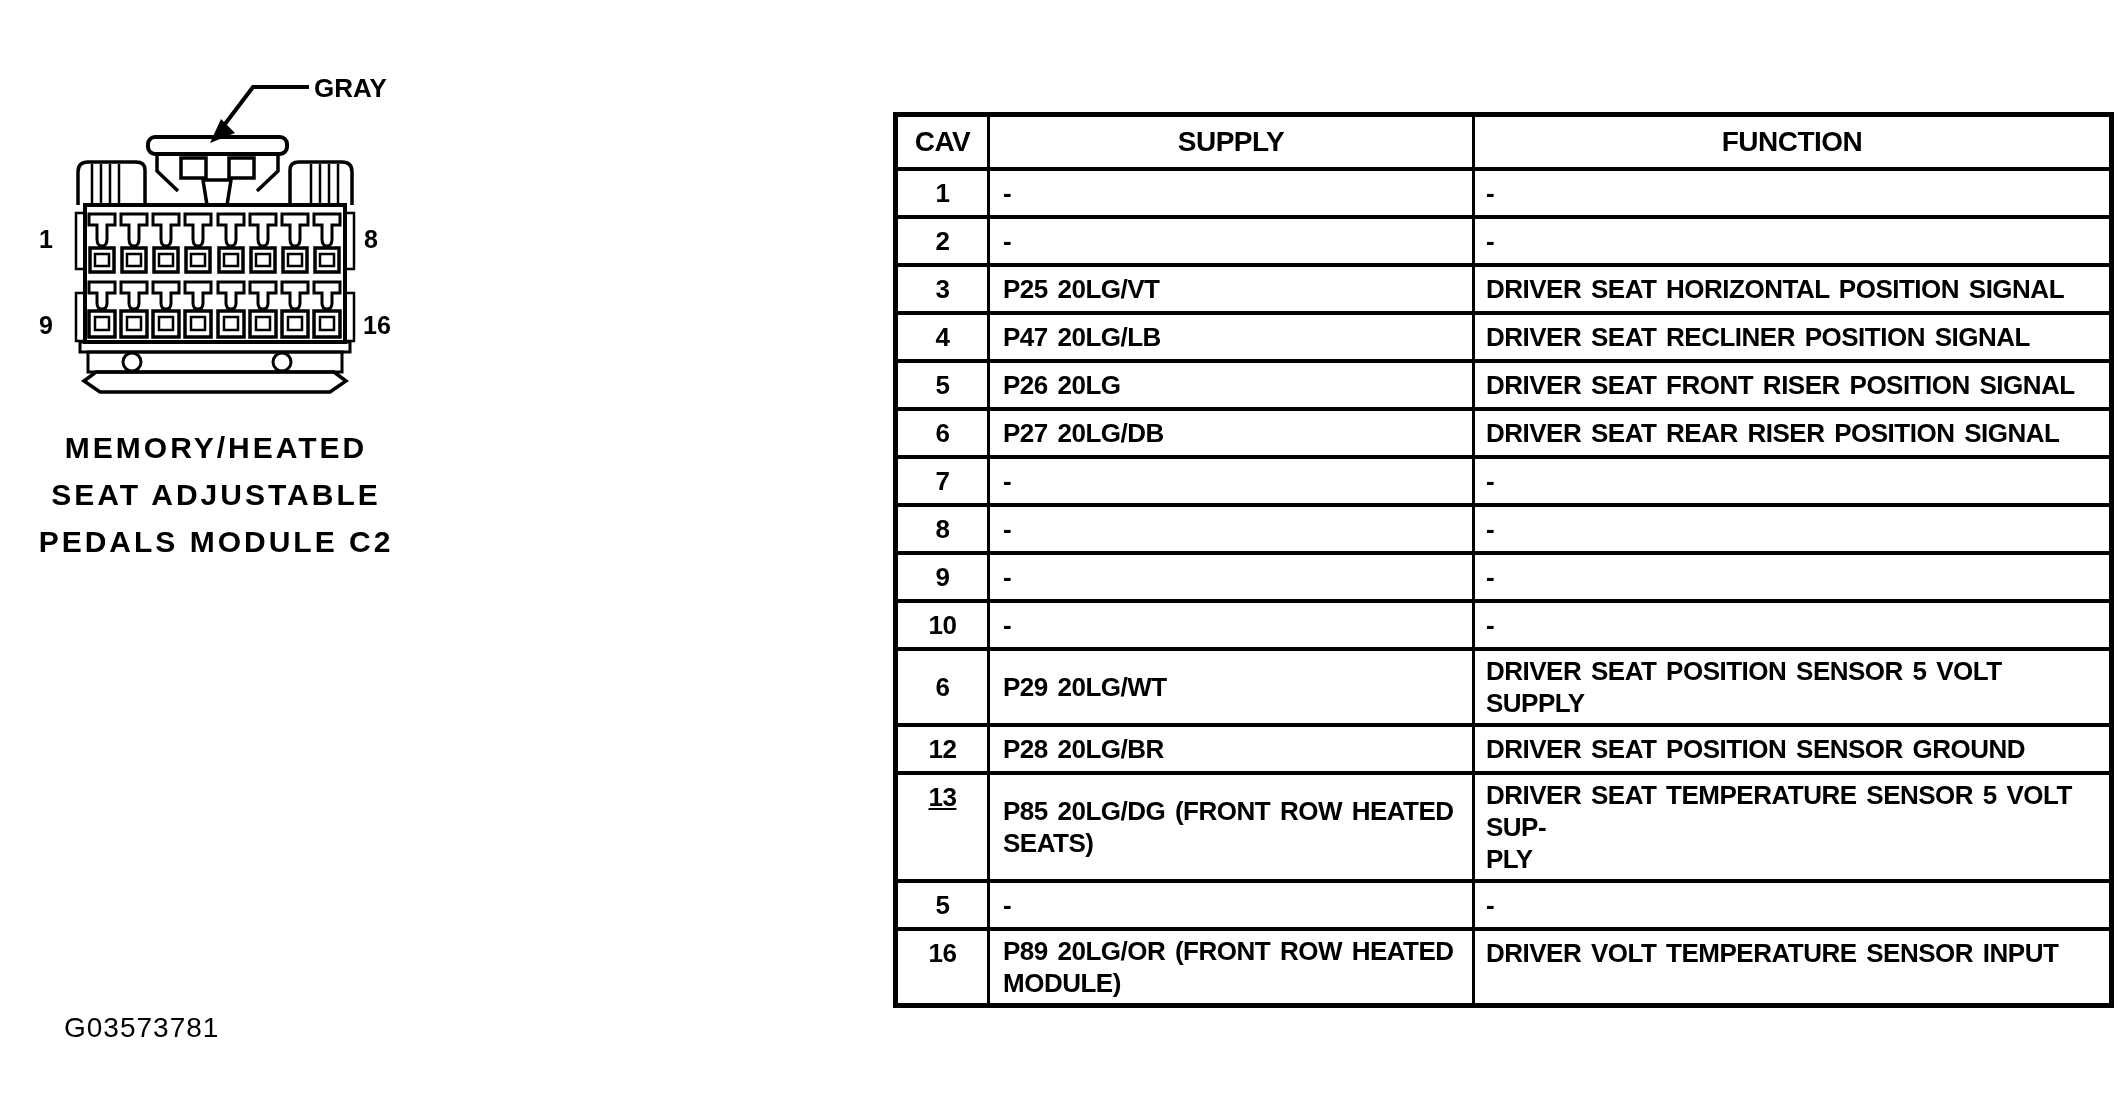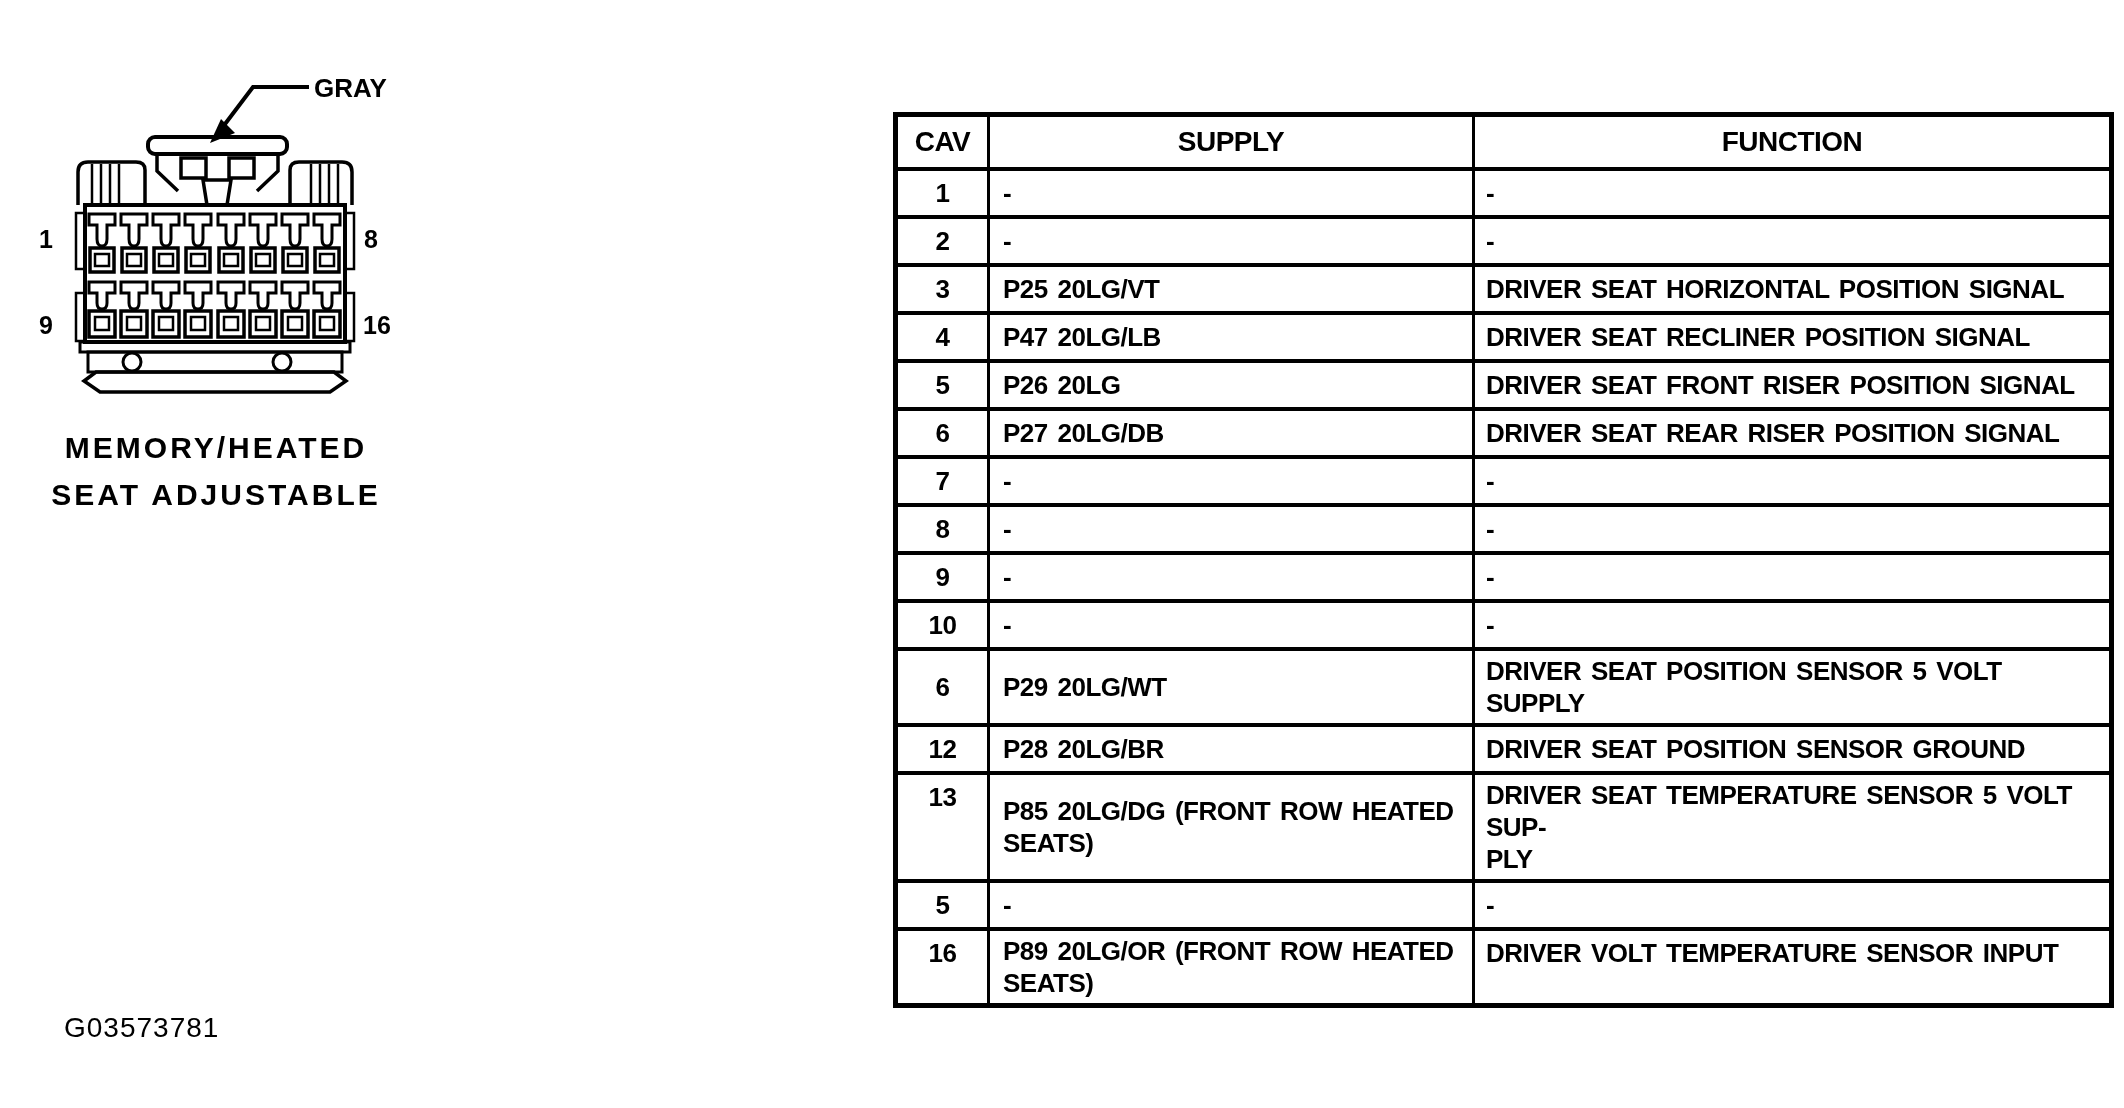--- a/index.html
+++ b/index.html
@@ -146,20 +146,21 @@
 
   <text class="svgtxt" x="46" y="208" font-size="25" text-anchor="middle">1</text>
   <text class="svgtxt" x="371" y="208" font-size="25" text-anchor="middle">8</text>
   <text class="svgtxt" x="46" y="294" font-size="25" text-anchor="middle">9</text>
   <text class="svgtxt" x="377" y="294" font-size="25" text-anchor="middle">16</text>
 </svg>
 
 <div id="caption">
   <div>MEMORY/HEATED</div>
   <div>SEAT ADJUSTABLE</div>
+  <div>PEDALS MODULE C2</div>
 </div>
 
 <div id="figure-id">G03573781</div>
 
 <table id="pinout-table">
   <colgroup>
       <col class="c-cav">
       <col class="c-circuit">
       <col class="c-function">
     </colgroup>
@@ -225,31 +226,31 @@
         <td class="cav">6</td>
         <td class="circuit">P29 20LG/WT</td>
         <td class="function">DRIVER SEAT POSITION SENSOR 5 VOLT SUPPLY</td>
       </tr>
     <tr class="r">
         <td class="cav">12</td>
         <td class="circuit">P28 20LG/BR</td>
         <td class="function">DRIVER SEAT POSITION SENSOR GROUND</td>
       </tr>
     <tr>
-        <td class="cav" style="vertical-align:top;padding-top:6px;">13</td>
+        <td class="cav" style="vertical-align:top;padding-top:6px;text-decoration:underline;">13</td>
         <td class="circuit">P85 20LG/DG (FRONT ROW HEATED
 SEATS)</td>
         <td class="function">DRIVER SEAT TEMPERATURE SENSOR 5 VOLT SUP-
 PLY</td>
       </tr>
     <tr class="r">
         <td class="cav">5</td>
         <td class="circuit">-</td>
         <td class="function">-</td>
       </tr>
     <tr>
         <td class="cav" style="vertical-align:top;padding-top:6px;">16</td>
         <td class="circuit">P89 20LG/OR (FRONT ROW HEATED
-SEATS)</td>
+MODULE)</td>
         <td class="function" style="vertical-align:top;padding-top:6px;">DRIVER VOLT TEMPERATURE SENSOR INPUT</td>
       </tr>
   </tbody>
 </table>
 
 </body></html>

